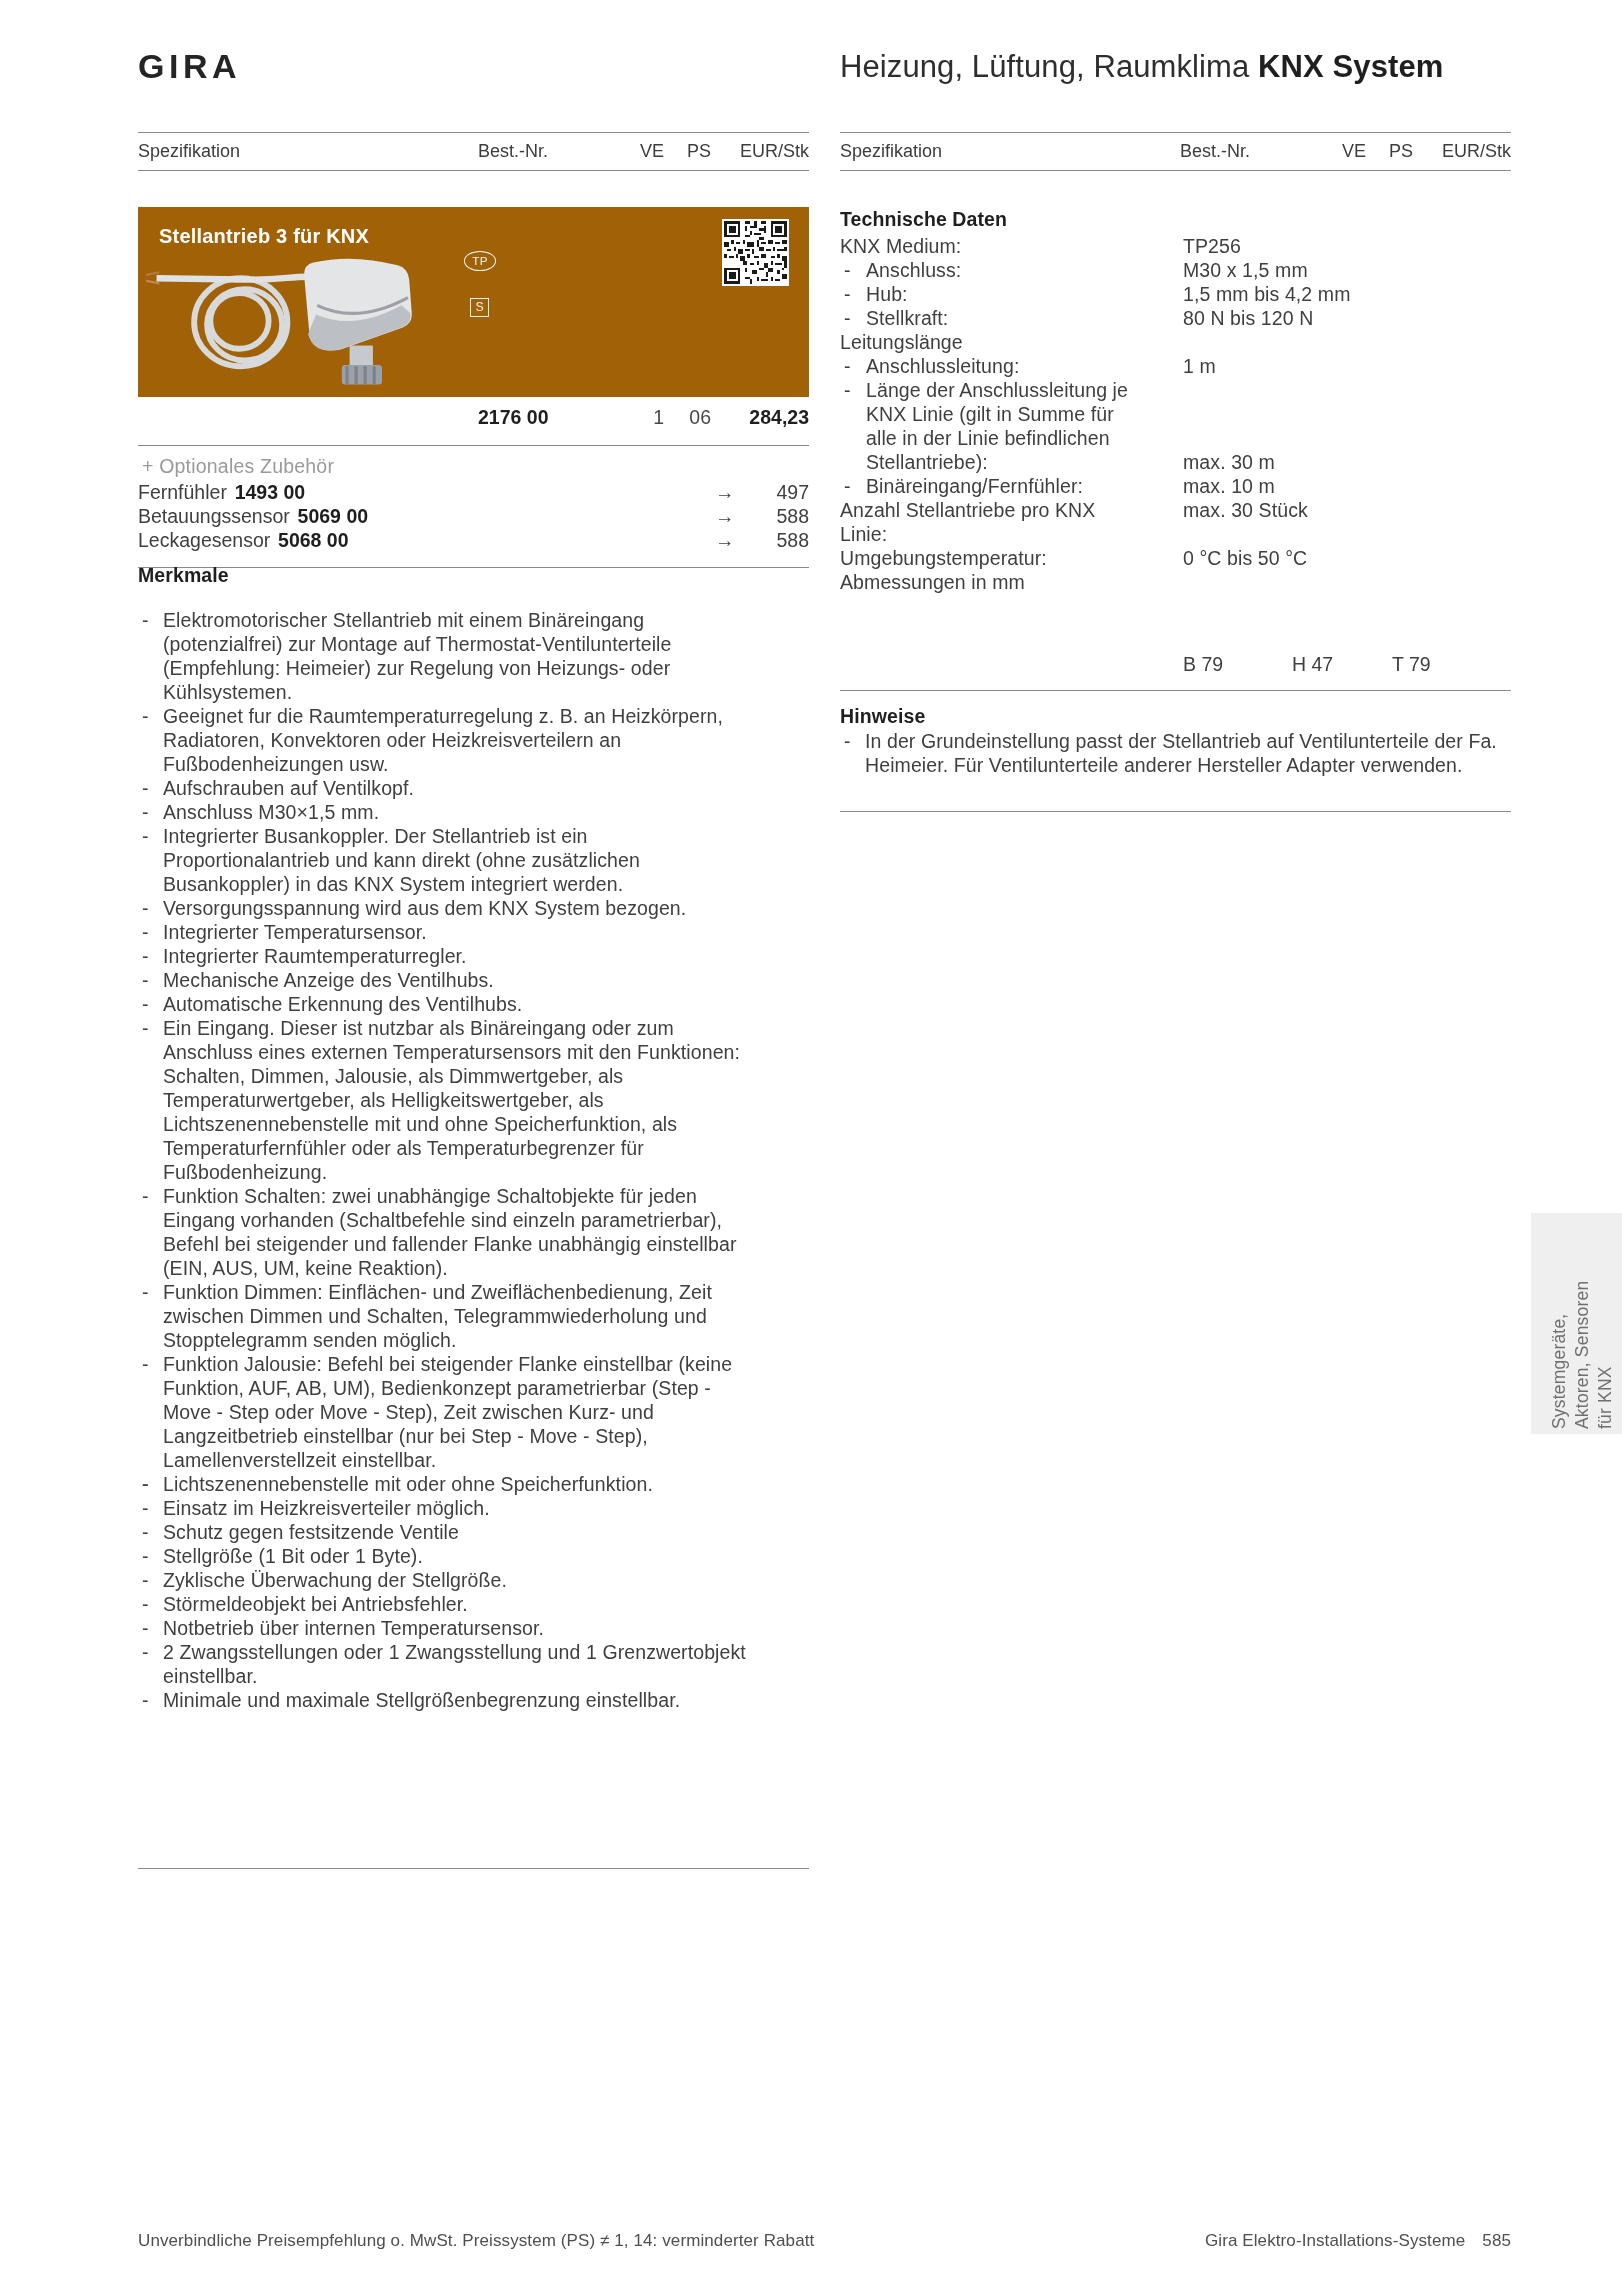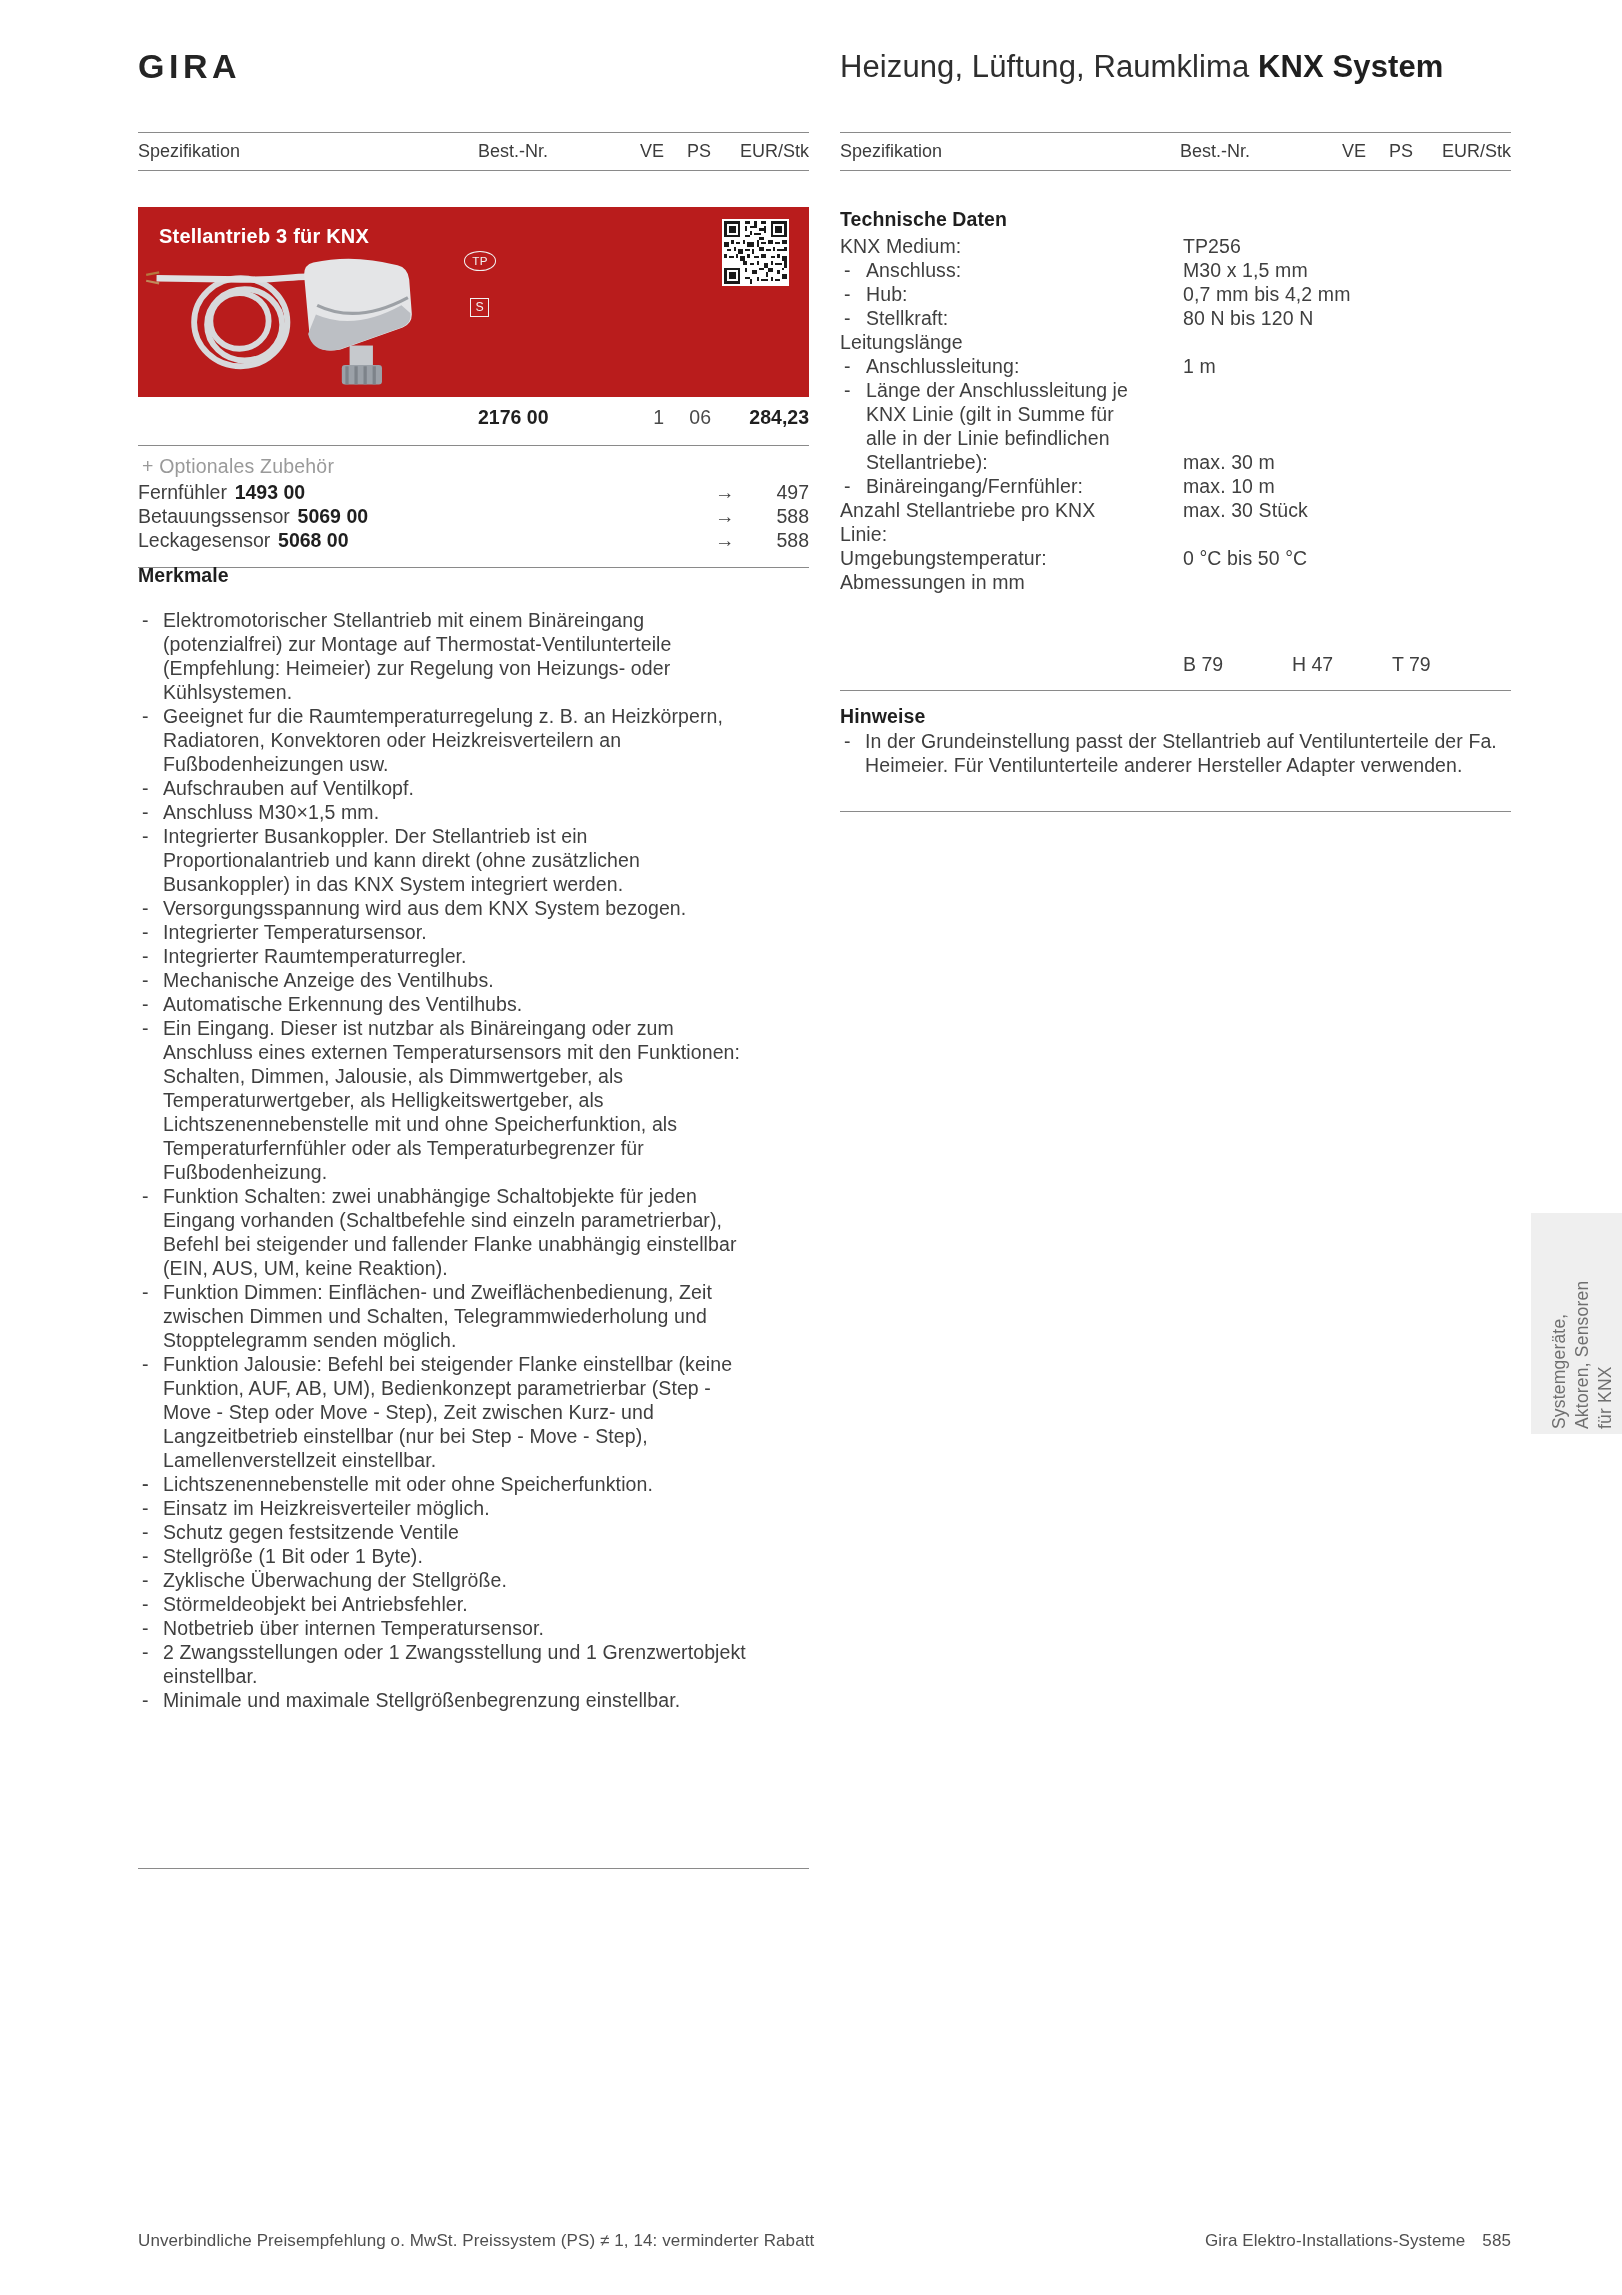--- a/index.html
+++ b/index.html
@@ -18,21 +18,21 @@
   
   .colhead{position:absolute;width:671px;height:36px;font-size:18px;color:#3c3c3c;}
   .colhead span{position:absolute;top:9px;white-space:nowrap;}
   .ch-spec{left:0;}
   .ch-nr{left:340px;}
   .ch-ve{left:481px;width:45px;text-align:right;}
   .ch-ps{left:528px;width:45px;text-align:right;}
   .ch-eur{right:0;}
 
   
-  .card{position:absolute;left:138px;top:207px;width:671px;height:190px;background:#b91c1c;}
+  .card{position:absolute;left:138px;top:207px;width:671px;height:190px;background:#a16207;}
   .card-title{position:absolute;left:21px;top:18px;font-size:20px;font-weight:bold;color:#ffffff;
               letter-spacing:0.2px;}
   .badge-tp{position:absolute;left:326px;top:44px;width:30px;height:17.5px;border:1.6px solid #f2f2f2;
             border-radius:50%;color:#f2f2f2;font-size:11.7px;text-align:center;line-height:17.5px;
             letter-spacing:0.3px;}
   .badge-s{position:absolute;left:332px;top:91px;width:17px;height:17px;border:1.6px solid #f2f2f2;
            color:#f2f2f2;font-size:12.3px;text-align:center;line-height:17px;}
   .qr{position:absolute;left:584px;top:12.3px;width:67px;height:67px;background:#ffffff;}
   .prod-img{position:absolute;left:5.2px;top:31px;}
 
@@ -362,21 +362,21 @@
       <span class="tv">TP256</span>
     </div>
       <div class="trow d">
       <span class="tb">-</span>
       <span class="tl">Anschluss:</span>
       <span class="tv">M30 x 1,5 mm</span>
     </div>
       <div class="trow d">
       <span class="tb">-</span>
       <span class="tl">Hub:</span>
-      <span class="tv">0,7 mm bis 4,2 mm</span>
+      <span class="tv">1,5 mm bis 4,2 mm</span>
     </div>
       <div class="trow d">
       <span class="tb">-</span>
       <span class="tl">Stellkraft:</span>
       <span class="tv">80 N bis 120 N</span>
     </div>
       <div class="trow p">
       
       <span class="tl">Leitungslänge</span>
       <span class="tv"></span>

